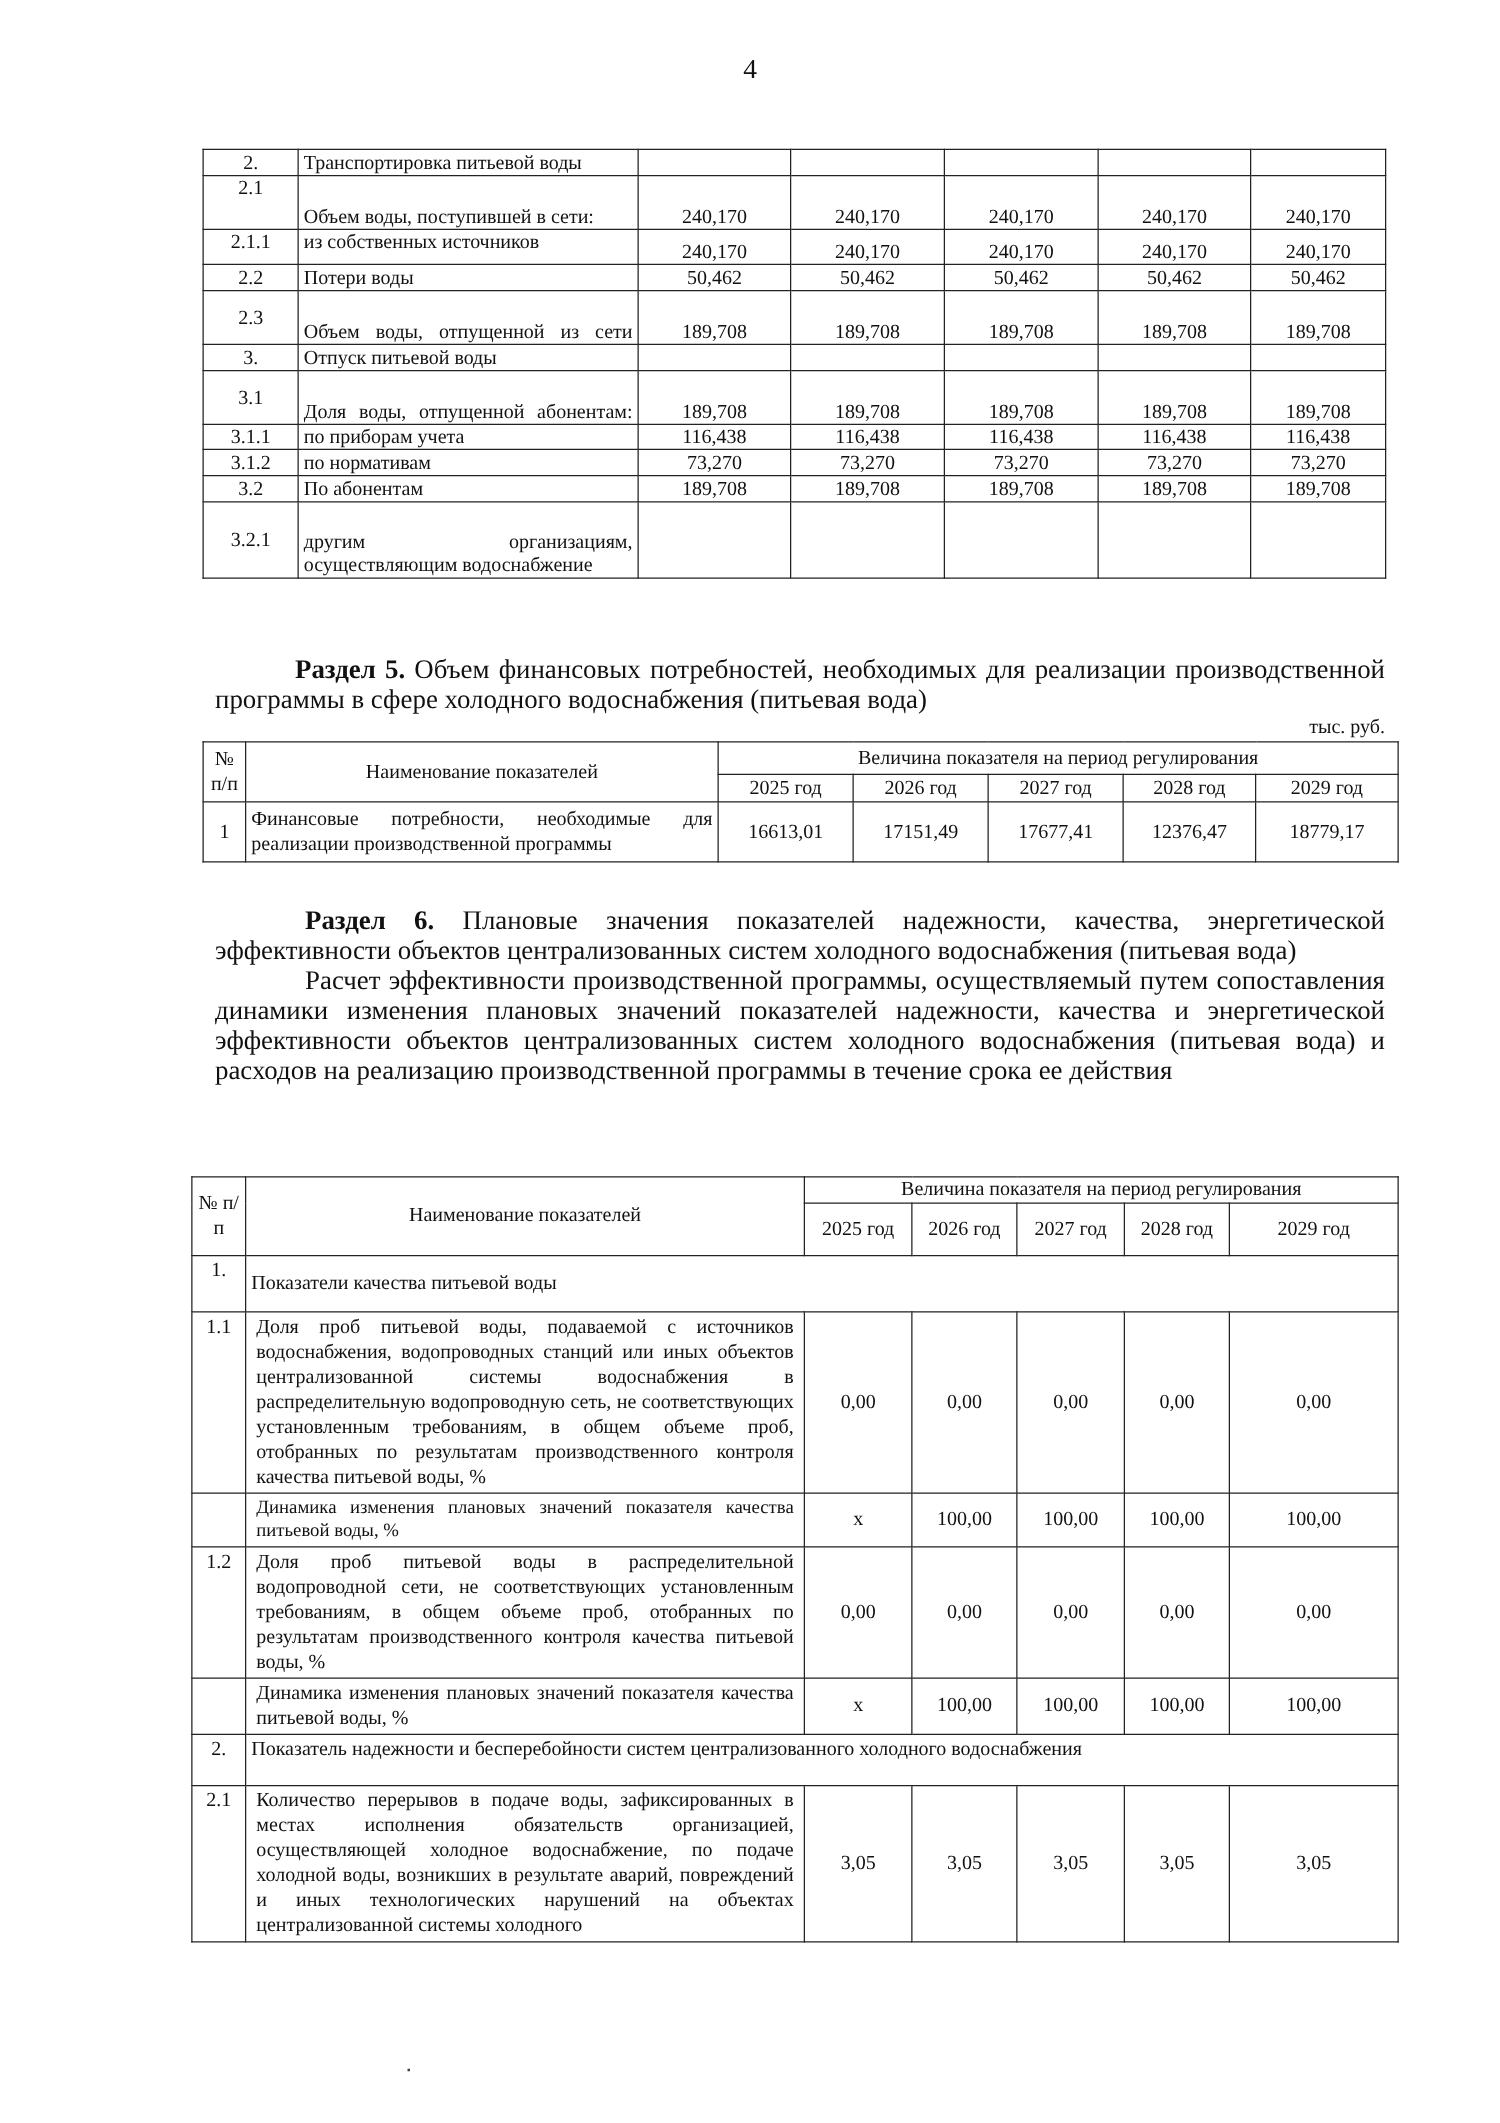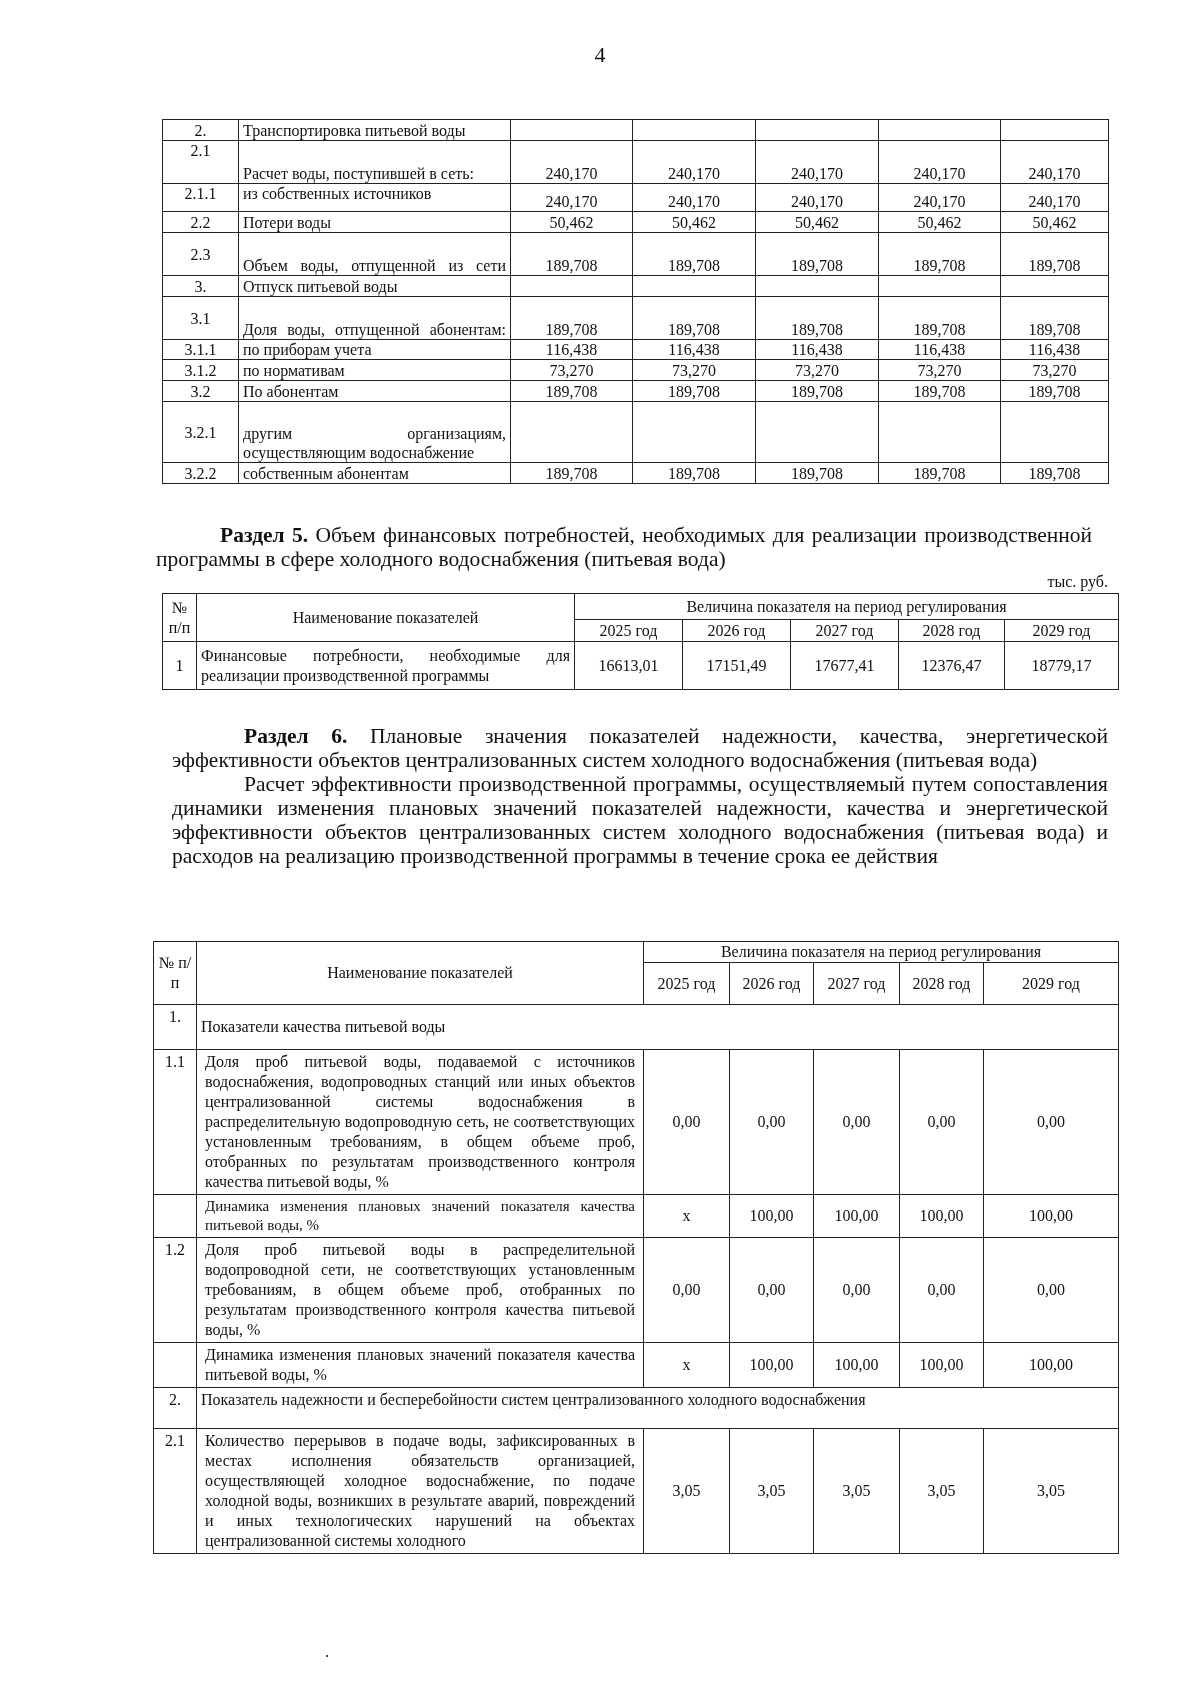--- a/index.html
+++ b/index.html
@@ -13,21 +13,21 @@
 
     
     #t1 { left: 162px; top: 119px; width: 946px; font-size: 16px; line-height: 19px; }
     #t1 td.num { text-align: center; vertical-align: middle; }
     #t1 td.val { text-align: center; }
     #t1 td.name { text-align: justify; text-align-last: left; }
     #t1 td.name.just { text-align-last: justify; }
 
     .section-title { font-size: 21.5px; line-height: 24px; text-align: justify; }
     .section-title b { font-weight: bold; }
-    #s5 { left: 156px; top: 523px; width: 936px; }
+    #s5 { left: 172px; top: 523px; width: 936px; }
     #unit { right: 92px; top: 573px; font-size: 16px; }
 
     
     #t2 { left: 162px; top: 593px; width: 956px; font-size: 16px; line-height: 20px; }
     #t2 th, #t2 td { text-align: center; vertical-align: middle; }
     #t2 td.name { text-align: justify; text-align-last: left; }
 
     #s6 { left: 172px; top: 724px; width: 936px; }
     #s6 p { margin: 0; }
     #s6 .indent { text-indent: 72px; }
@@ -60,21 +60,21 @@
       <td class="num">2.</td>
       <td class="name">Транспортировка питьевой воды</td>
       <td class="val"></td>
       <td class="val"></td>
       <td class="val"></td>
       <td class="val"></td>
       <td class="val"></td>
     </tr>
     <tr style="height:43px">
       <td class="num" style="vertical-align:top">2.1</td>
-      <td class="name">Расчет воды, поступившей в сеть:</td>
+      <td class="name">Объем воды, поступившей в сети:</td>
       <td class="val">240,170</td>
       <td class="val">240,170</td>
       <td class="val">240,170</td>
       <td class="val">240,170</td>
       <td class="val">240,170</td>
     </tr>
     <tr style="height:28px">
       <td class="num" style="vertical-align:top">2.1.1</td>
       <td class="name" style="vertical-align:top">из собственных источников</td>
       <td class="val">240,170</td>
@@ -147,29 +147,20 @@
       <td class="val">189,708</td>
     </tr>
     <tr style="height:61px">
       <td class="num">3.2.1</td>
       <td class="name" style="text-align-last:auto">другим организациям, осуществляющим водоснабжение</td>
       <td class="val"></td>
       <td class="val"></td>
       <td class="val"></td>
       <td class="val"></td>
       <td class="val"></td>
-    </tr>
-    <tr style="height:21px">
-      <td class="num">3.2.2</td>
-      <td class="name">собственным абонентам</td>
-      <td class="val">189,708</td>
-      <td class="val">189,708</td>
-      <td class="val">189,708</td>
-      <td class="val">189,708</td>
-      <td class="val">189,708</td>
     </tr>
   </tbody>
 </table>
 
 <div id="s5" class="abs section-title">
   <span style="display:inline-block;width:64px"></span><b>Раздел 5.</b><span> Объем финансовых потребностей, необходимых для реализации производственной программы в сфере холодного водоснабжения (питьевая вода)</span>
 </div>
 <div id="unit" class="abs">тыс. руб.</div>
 
 <table id="t2">

